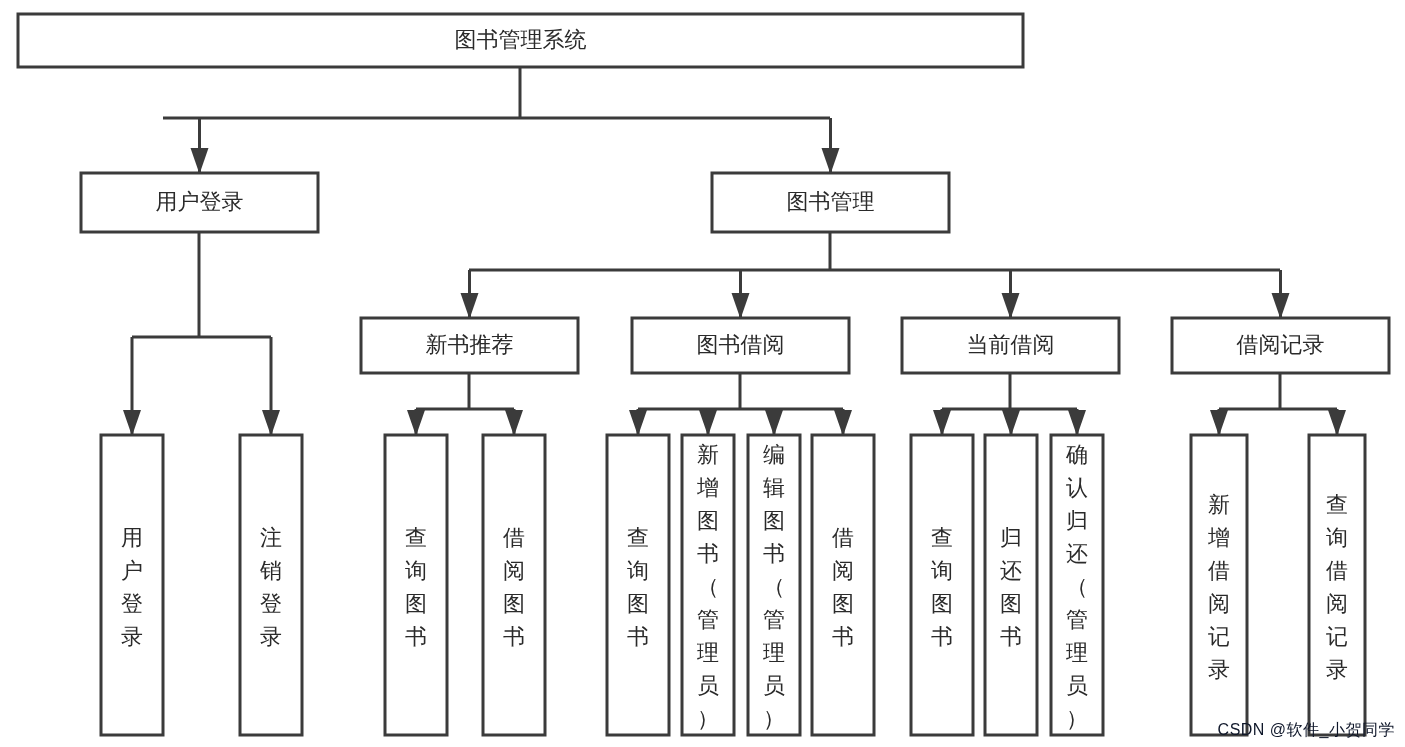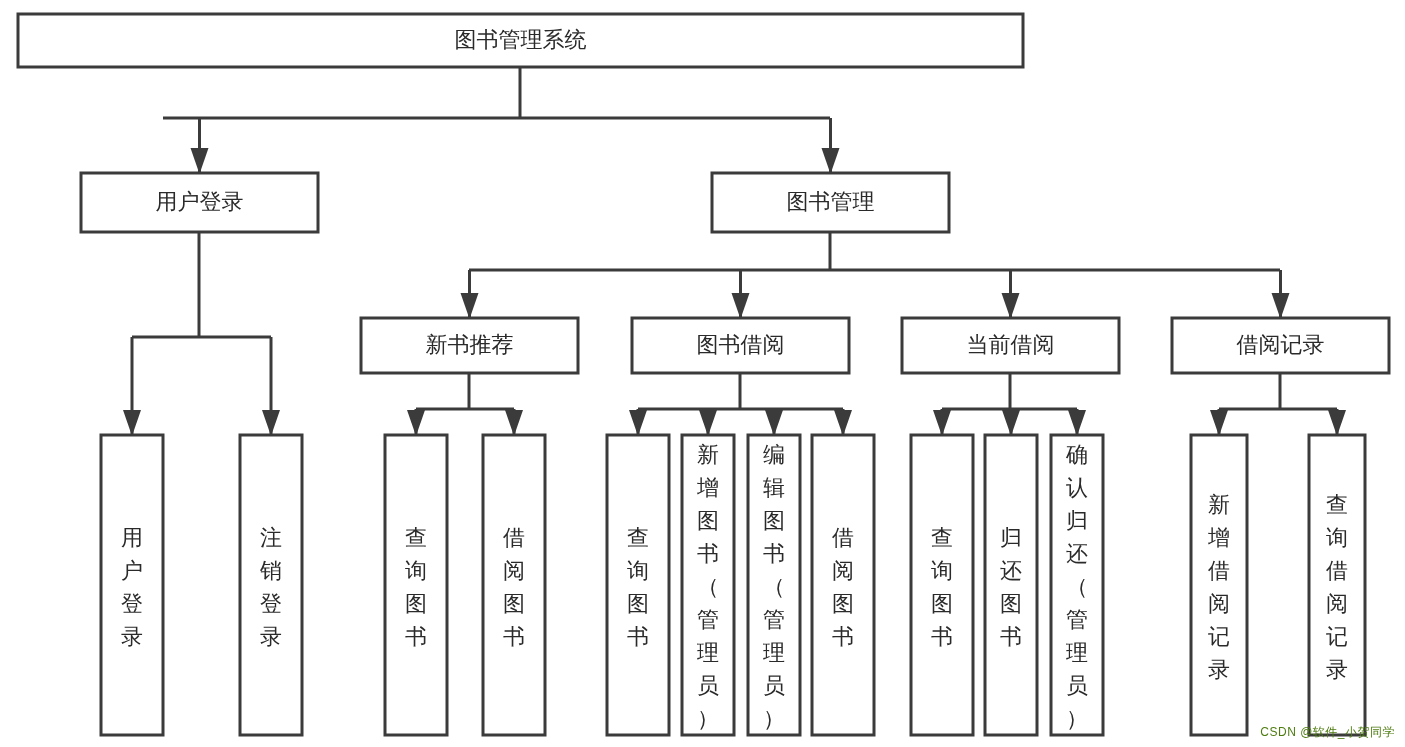--- a/index.html
+++ b/index.html
@@ -51,22 +51,22 @@
     font-family: "Liberation Sans", "DejaVu Sans", sans-serif;
     fill: #2a2a2a;
     font-size: 22px;
     text-anchor: middle;
   }
   .watermark {
     position: absolute;
     right: 10px;
     bottom: 6px;
     font-family: "Liberation Sans", "DejaVu Sans", sans-serif;
-    font-size: 12px;
-    color: #4d7c0f;
+    font-size: 16px;
+    color: #0f172a;
     letter-spacing: 0.5px;
     white-space: nowrap;
     user-select: none;
   }
 </style>
 </head>
 <body>
 
 <div id="diagram-root">
   <svg id="tree-svg" viewBox="0 0 1405 747">

